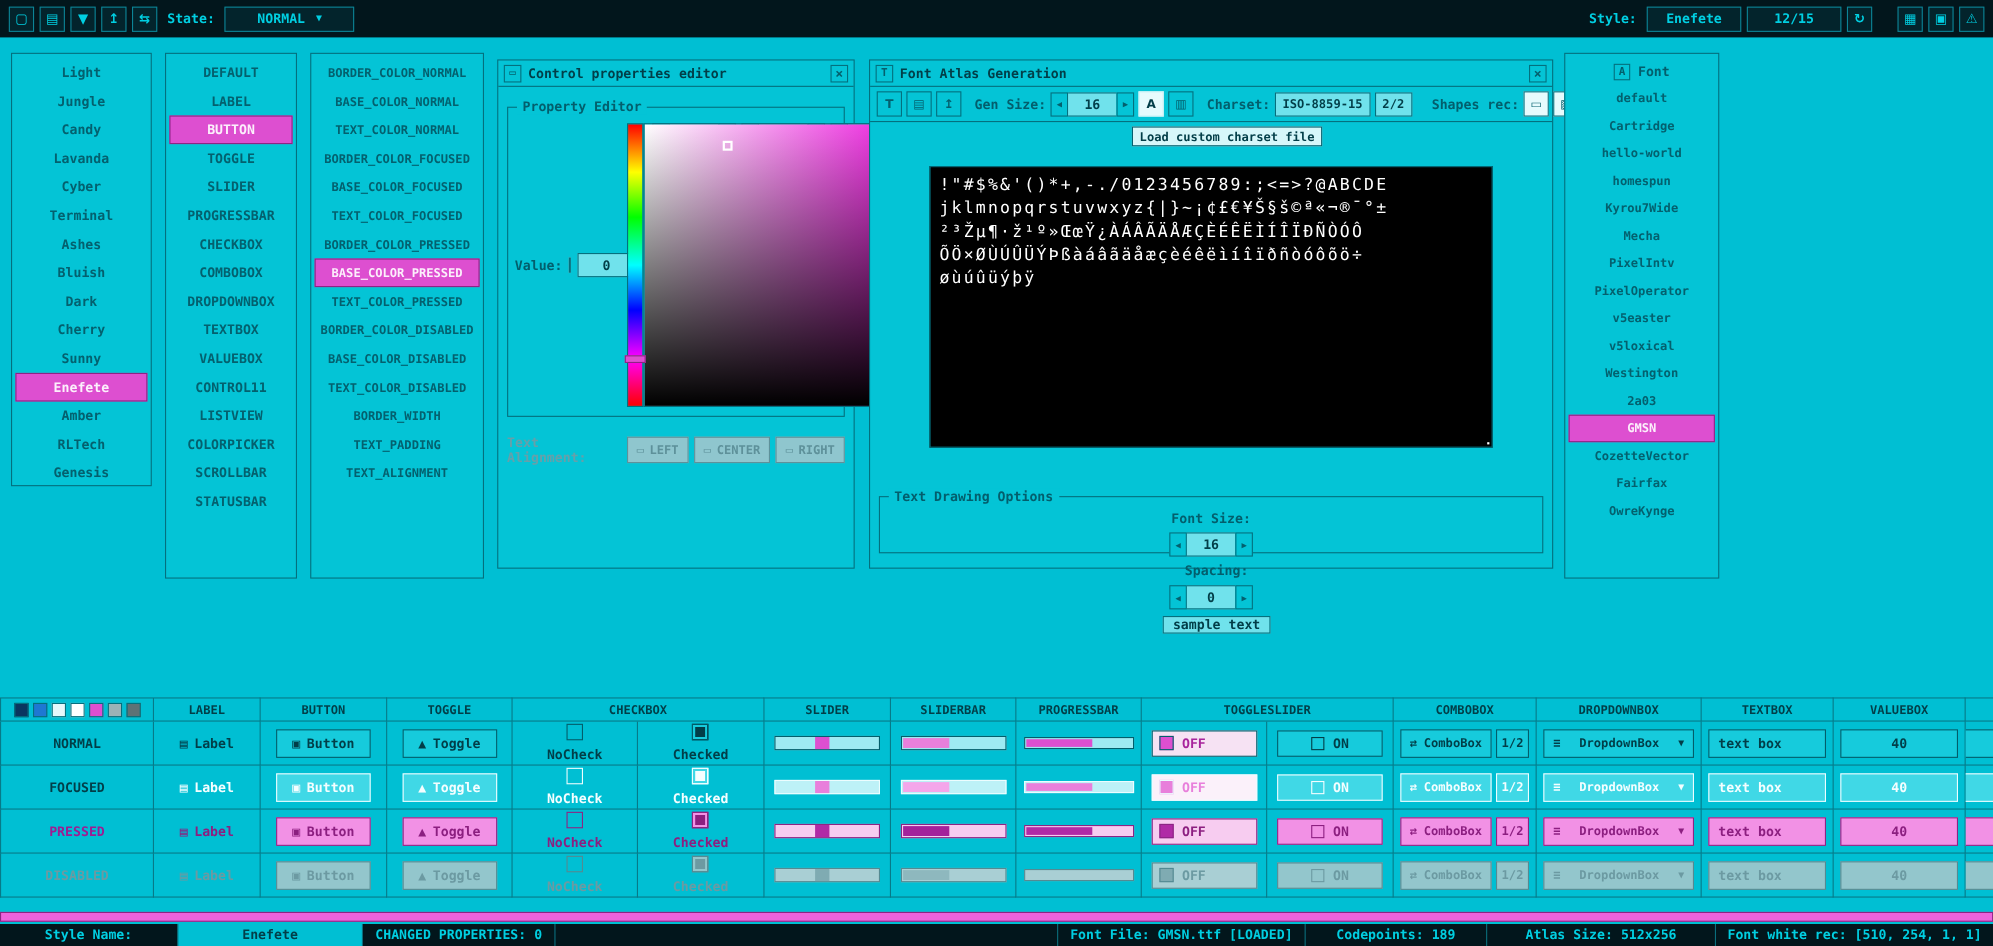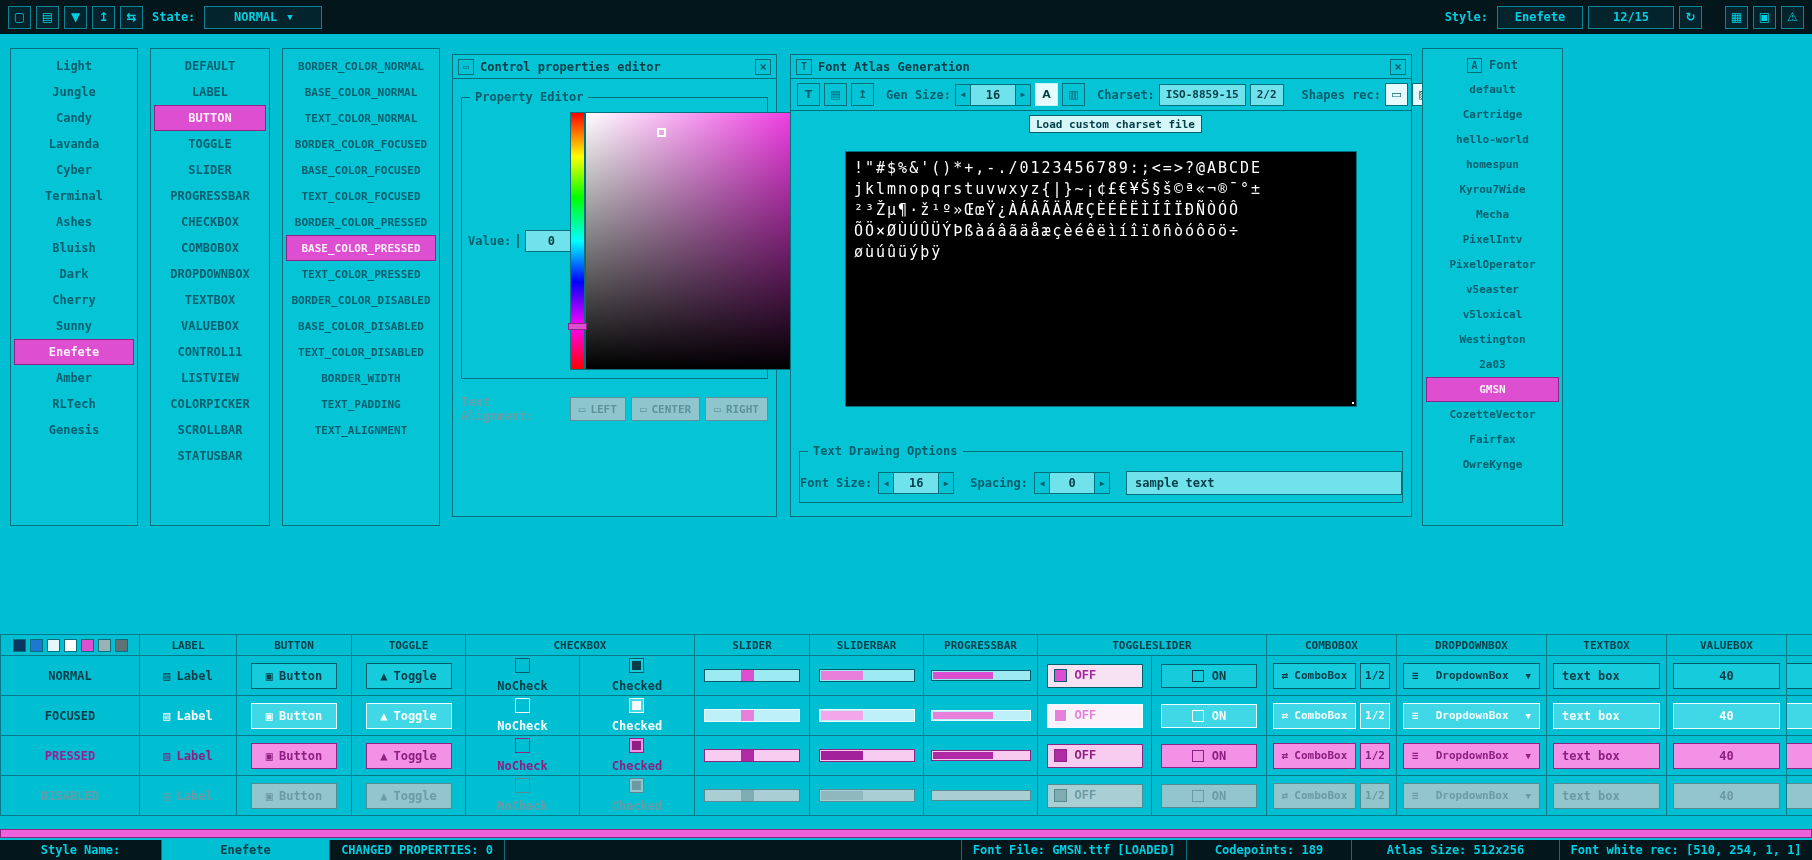--- a/index.html
+++ b/index.html
@@ -64,21 +64,21 @@
 #atlaswin{left:790px;top:54px;width:622px;height:463px;}
 .ftoolbar{display:flex;align-items:center;gap:4px;padding:0 6px;border-bottom:1px solid #04707E;height:32px;}
 .sq{width:23px;height:23px;border:1px solid #04707E;background:#04C4D6;color:#04606E;display:flex;align-items:center;justify-content:center;font-size:11px;cursor:pointer;flex:none;font-family:"DejaVu Sans",sans-serif;}
 .sq.active{background:#E6FBFD;border-color:#C7F2F6;color:#023E48;}
 .sq.white{background:#E6FBFD;}
 .csbox{height:22px;border:1px solid #04707E;background:#70E2EC;display:flex;align-items:center;justify-content:center;padding:0 6px;font-size:11px;flex:none;}
 .tooltip{position:absolute;left:238px;top:60px;height:18px;background:#D6F7FA;border:1px solid #04606E;color:#023E48;font-size:11px;display:flex;align-items:center;padding:0 6px;z-index:5;}
 .atlas{position:absolute;left:54px;top:96px;width:512px;height:256px;background:#000;border:1px solid #04707E;padding:6px 8px;color:#FFFFFF;font-weight:normal;}
 .aline{font-size:15px;line-height:21px;letter-spacing:2px;white-space:pre;}
 .whiterec{position:absolute;right:2px;bottom:2px;width:2px;height:2px;background:#FFFFFF;}
-.tdogroup{position:absolute;left:8px;right:8px;top:396px;height:52px;padding:12px 0 0;display:flex;align-items:center;gap:6px;}
+.tdogroup{position:absolute;left:8px;right:8px;top:396px;height:52px;padding:12px 0 0;display:flex;align-items:center;gap:6px;flex-direction:column;}
 .stext{flex:1;height:24px;border:1px solid #04707E;background:#70E2EC;display:flex;align-items:center;padding:0 8px;}
 
 
 .ptable{position:absolute;left:0;top:634px;width:1822px;}
 .prow{display:grid;grid-template-columns:140px 97px 115px 114px 114px 115px 115px 114px 114px 114px 115px 130px 150px 120px 120px 45px;
  --bd:#025E6B;--bg:#16CBDC;--tx:#023E48;--knob:#DD4FD0;--track:#9EEAF2;--fill:#E87FDB;--offbg:#F6E2F3;--offtx:#A8249C;--st:#023E48;}
 .s-focused{--bd:#ECFDFF;--bg:#40D8E6;--tx:#F4FEFF;--knob:#E87FDB;--track:#BDF1F7;--fill:#F4A6EA;--offbg:#FBF1FA;--offtx:#E87FDB;--st:#023E48;}
 .s-pressed{--bd:#8C2584;--bg:#F291E5;--tx:#8C1F80;--knob:#B02AA6;--track:#F7CCF0;--fill:#A3229B;--offbg:#F7CCF0;--offtx:#8C1F80;--st:#9C1D92;}
 .s-disabled{--bd:#548A92;--bg:#93C6CC;--tx:#6C9AA2;--knob:#7FABB2;--track:#A9CFD4;--fill:#8EB8BE;--offbg:#A9CFD4;--offtx:#6C9AA2;--st:#6C9AA2;}
 .cell{border-right:1px solid #077A88;border-bottom:1px solid #077A88;display:flex;align-items:center;justify-content:center;gap:4px;overflow:hidden;padding:0 6px;position:relative;}
@@ -91,21 +91,21 @@
 .glabel{color:var(--tx);display:inline-flex;gap:6px;align-items:center;}
 .gchk{color:var(--tx);display:inline-flex;gap:6px;align-items:center;cursor:pointer;flex-direction:column;}
 .cbox{width:15px;height:15px;border:1px solid var(--bd);flex:none;}
 .cbox.checked{background:var(--tx);box-shadow:inset 0 0 0 2px var(--bg);}
 .gslider,.gsliderbar{width:96px;height:13px;border:1px solid var(--bd);background:var(--track);position:relative;cursor:pointer;}
 .gslider .handle{position:absolute;left:38%;top:0;width:13px;height:100%;background:var(--knob);}
 .gsliderbar .fillb{position:absolute;left:1px;top:1px;bottom:1px;width:45%;background:var(--fill);}
 .gprogress{width:100px;height:11px;border:1px solid var(--bd);background:var(--track);position:relative;}
 .gprogress .fillb{position:absolute;left:1px;top:1px;bottom:1px;width:62%;background:var(--knob);}
 .s-disabled .gprogress .fillb{width:0;}
-.gtoff{width:96px;height:24px;border:1px solid var(--bd);background:var(--offbg);color:var(--offtx);display:inline-flex;align-items:center;gap:8px;padding:0 6px;cursor:pointer;font-family:Liberation Mono, monospace;}
+.gtoff{width:96px;height:24px;border:1px solid var(--bd);background:var(--offbg);color:var(--offtx);display:inline-flex;align-items:center;gap:8px;padding:0 6px;cursor:pointer;}
 .gtoff .knob{width:13px;height:13px;background:var(--knob);border:1px solid var(--bd);flex:none;}
 .gton{width:96px;height:24px;border:1px solid var(--bd);background:var(--bg);color:var(--tx);display:inline-flex;align-items:center;justify-content:center;gap:8px;cursor:pointer;}
 .gton .knob{width:12px;height:12px;border:1px solid var(--tx);flex:none;}
 .combow{display:flex;gap:4px;align-items:center;width:100%;}
 .combow .gbtn{flex:1;min-width:0;padding:0 4px;font-size:11px;}
 .cnt{flex:0 0 30px;height:26px;border:1px solid var(--bd);background:var(--bg);color:var(--tx);display:flex;align-items:center;justify-content:center;font-size:11px;cursor:pointer;text-align:center;}
 .gdrop{width:100%;min-width:0;justify-content:space-between;font-size:11px;}
 .gtext{width:100%;height:26px;border:1px solid var(--bd);background:var(--bg);color:var(--tx);display:flex;align-items:center;padding:0 8px;cursor:text;}
 .gvalue{width:100%;height:26px;border:1px solid var(--bd);background:var(--bg);color:var(--tx);display:flex;align-items:center;justify-content:center;cursor:text;}
 .sliverbox{width:60px;height:26px;border:1px solid var(--bd);background:var(--bg);margin-left:8px;flex:none;}
@@ -135,21 +135,21 @@
   <span class="spacer"></span>
   <span class="tlab">Style:</span>
   <span class="tbox">Enefete</span>
   <span class="tbox">12/15</span>
   <span class="tb">↻</span>
   <span class="tb" style="margin-left:18px;">▦</span>
   <span class="tb">▣</span>
   <span class="tb">⚠</span>
 </div>
 
-<div class="panel list" id="stylelist" style="left:10px;top:48px;width:128px;height:478px;">
+<div class="panel list" id="stylelist" style="left:10px;top:48px;width:128px;height:394px;">
 
 <div class="item">Light</div>
     <div class="item">Jungle</div>
     <div class="item">Candy</div>
     <div class="item">Lavanda</div>
     <div class="item">Cyber</div>
     <div class="item">Terminal</div>
     <div class="item">Ashes</div>
     <div class="item">Bluish</div>
     <div class="item">Dark</div>

